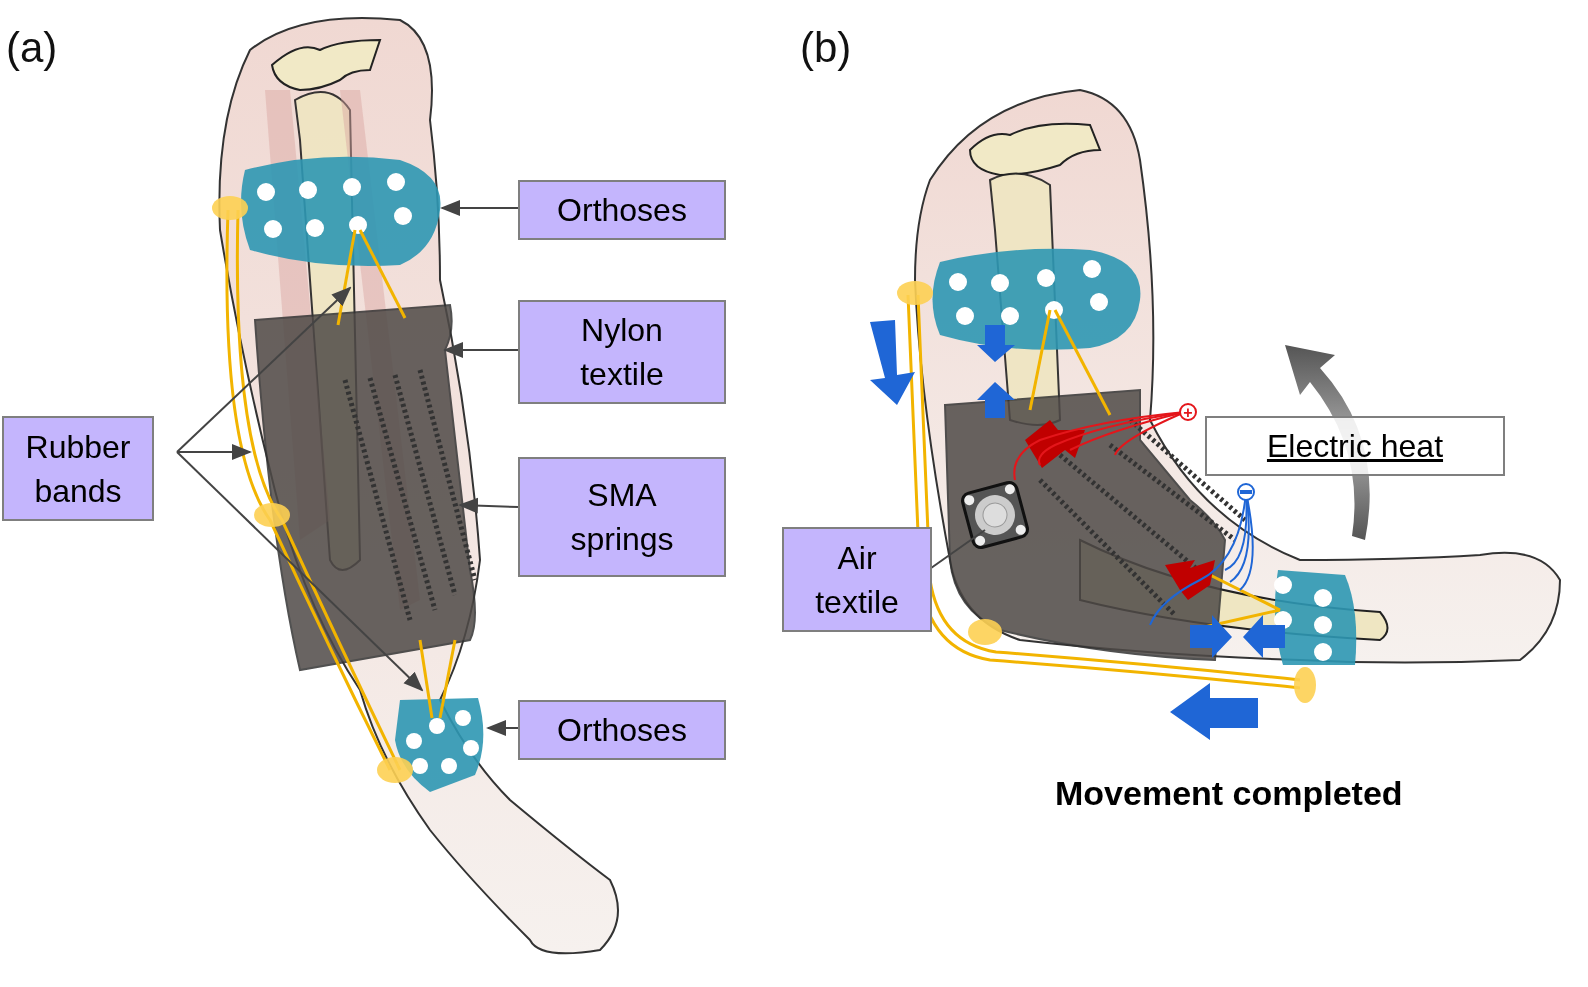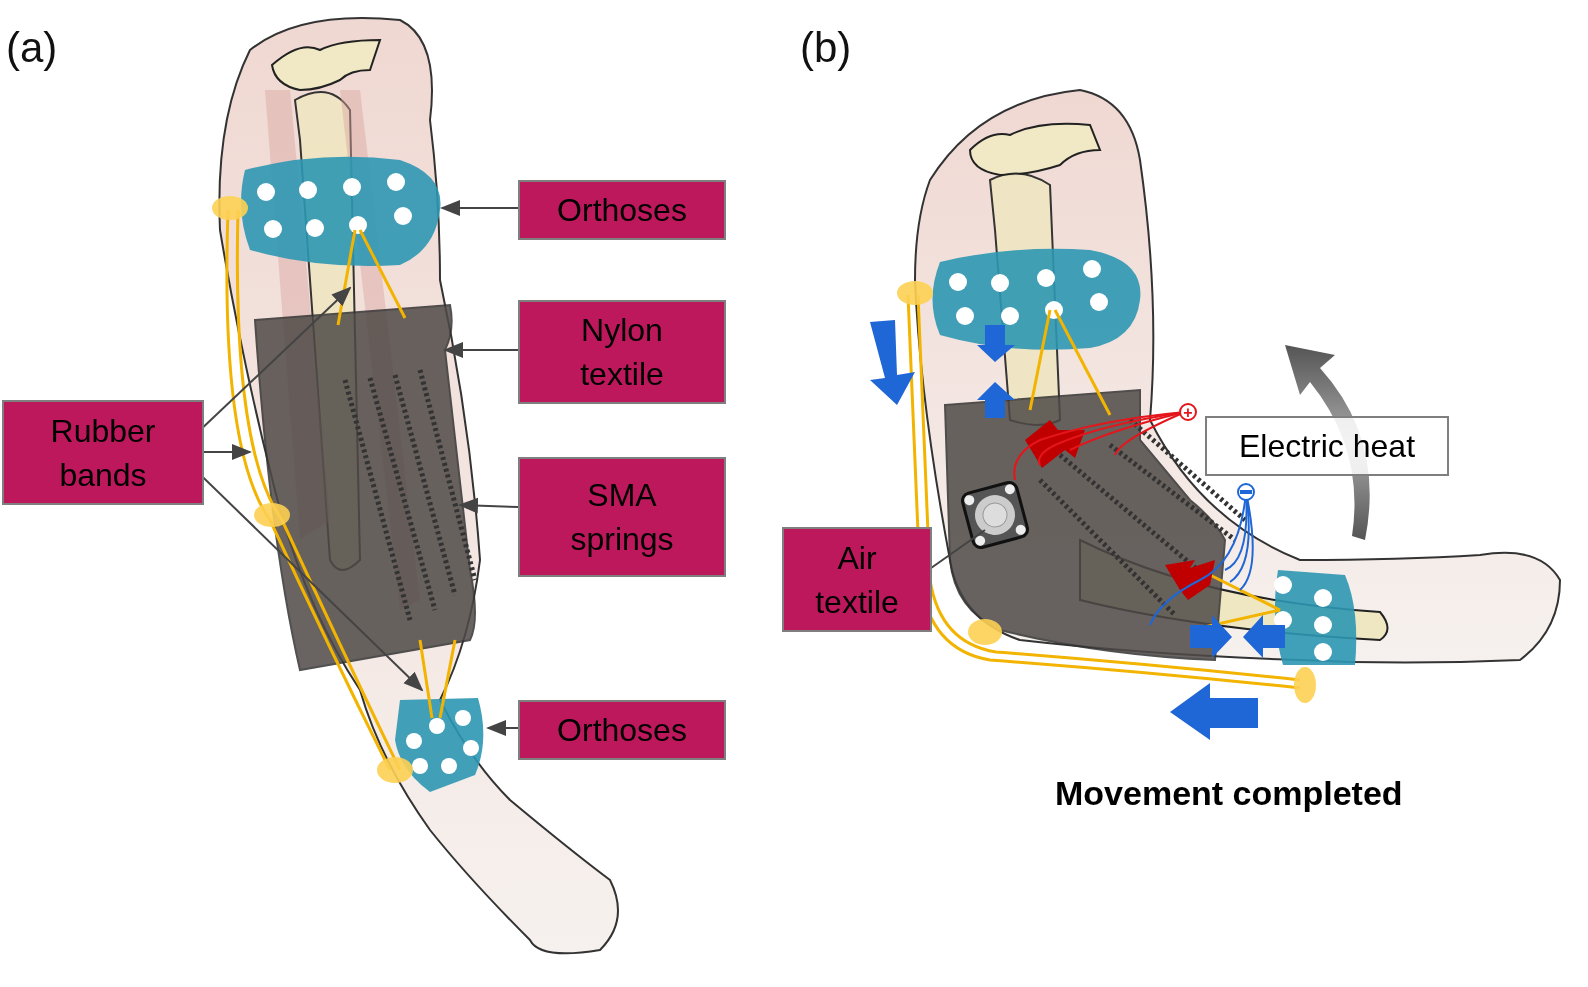--- a/index.html
+++ b/index.html
@@ -1,20 +1,20 @@
 <!DOCTYPE html>
 <html><head>
 <meta charset="utf-8">
 <style>
   html, body { margin:0; padding:0; background:#ffffff; }
   body { width:1588px; height:987px; position:relative; overflow:hidden;
          font-family:"Liberation Sans", sans-serif; }
   #scene { position:absolute; left:0; top:0; }
   .panel-label { position:absolute; font-size:42px; color:#111; }
-  .callout { position:absolute; background:#be185d; border:2px solid #7f7f7f;
+  .callout { position:absolute; background:#c4b5fd; border:2px solid #7f7f7f;
              display:flex; align-items:center; justify-content:center; text-align:center;
              font-size:32px; line-height:44px; color:#000; box-sizing:border-box; white-space:pre-line; }
   .caption { position:absolute; font-size:34px; font-weight:bold; color:#000;margin-top:36px; }
 </style>
 </head>
 <body>
 
 <svg id="scene" width="1588" height="987" viewBox="0 0 1588 987">
   <defs>
     <linearGradient id="skinGrad" x1="0" y1="0" x2="0" y2="1">
@@ -200,20 +200,20 @@
 
 <div class="panel-label" style="left:6px;top:24px;">(a)</div>
 <div class="panel-label" style="left:800px;top:24px;">(b)</div>
 
 <div class="callout" style="left:518px;top:180px;width:208px;height:60px;">Orthoses</div>
 <div class="callout" style="left:518px;top:300px;width:208px;height:104px;">Nylon
 textile</div>
 <div class="callout" style="left:518px;top:457px;width:208px;height:120px;">SMA
 springs</div>
 <div class="callout" style="left:518px;top:700px;width:208px;height:60px;">Orthoses</div>
-<div class="callout" style="left:2px;top:400px;width:202px;height:105px;">Rubber
+<div class="callout" style="left:2px;top:416px;width:152px;height:105px;">Rubber
 bands</div>
 
-<div class="callout" style="left:1205px;top:416px;width:244px;height:60px;background:rgba(255,255,255,0.85);">Electric heat</div>
+<div class="callout" style="left:1205px;top:416px;width:300px;height:60px;background:rgba(255,255,255,0.85);text-decoration:underline;">Electric heat</div>
 <div class="callout" style="left:782px;top:527px;width:150px;height:105px;">Air
 textile</div>
 
 <div class="caption" style="left:1055px;top:738px;">Movement completed</div>
 
 </body></html>

